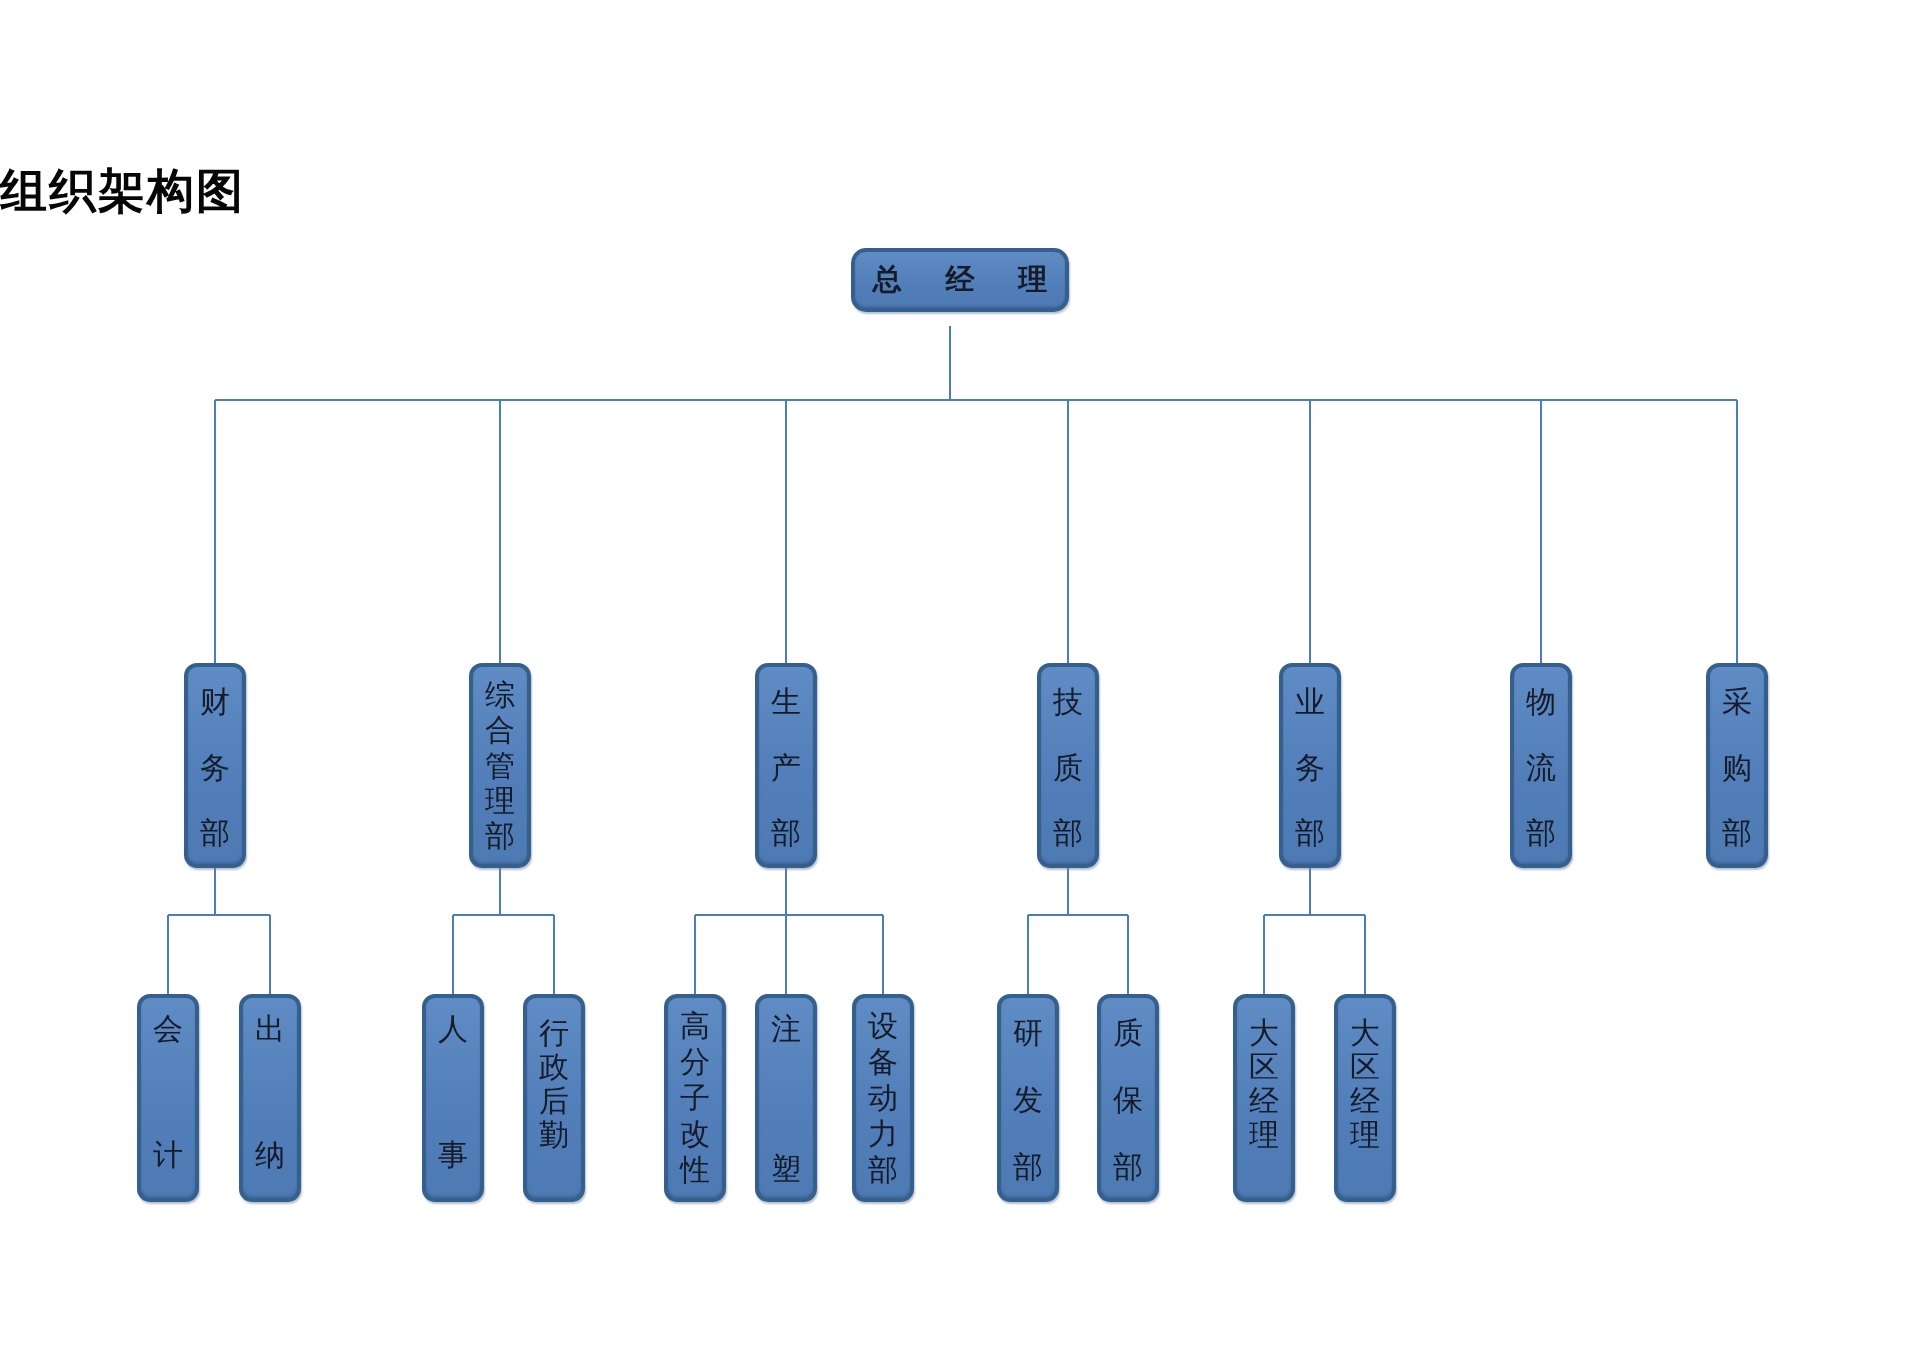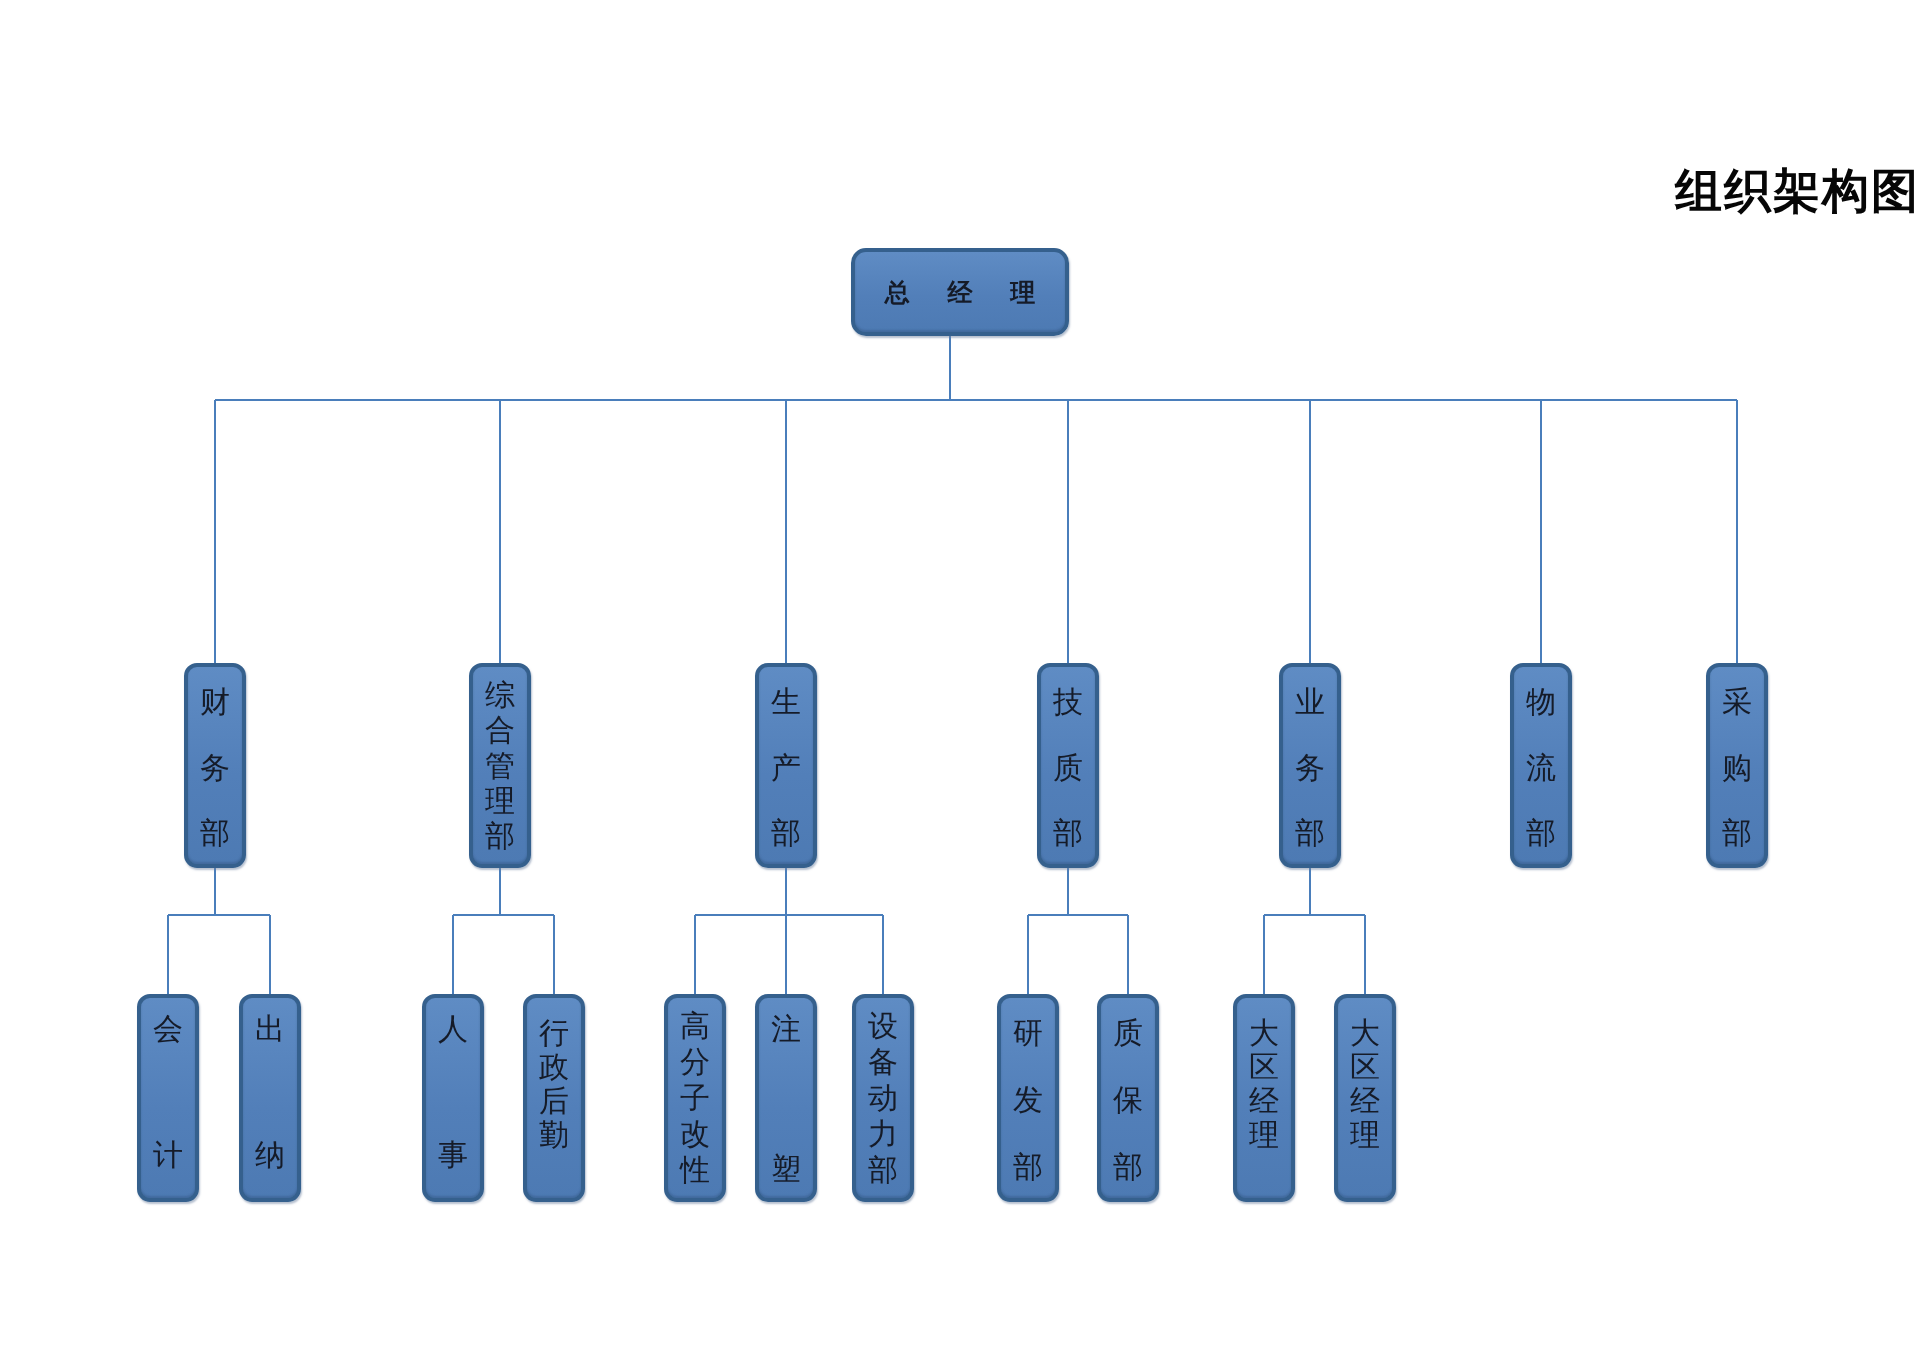--- a/index.html
+++ b/index.html
@@ -6,41 +6,41 @@
   body{
     width:1920px;height:1357px;
     background:#ffffff;
     font-family:"DejaVu Serif","Liberation Serif",serif;
     position:relative;
     overflow:hidden;
   }
   .canvas{position:absolute;left:0;top:0;width:1920px;height:1357px;}
   .chart-title{
     position:absolute;left:0;top:160px;width:1920px;
-    text-align:right;
+    text-align:left;
     font-size:47px;font-weight:bold;color:#060606;
     letter-spacing:2px;
   }
   svg.connectors{position:absolute;left:0;top:0;}
   .node{
     position:absolute;
     box-sizing:border-box;
     background:linear-gradient(180deg,#5f8cc4 0%,#527fb9 55%,#4d7ab3 100%);
     border:4px solid #35608d;
     border-radius:13px;
     box-shadow:1px 2px 2px rgba(110,130,160,.5), inset 0 -2px 2px rgba(40,70,110,.30);
     display:flex;flex-direction:column;align-items:center;justify-content:space-between;
     color:#151b28;
   }
   .node span{display:block;font-size:30px;line-height:1;}
   .root{
-    left:851px;top:248px;width:218px;height:88px;
+    left:851px;top:248px;width:218px;height:64px;
     flex-direction:row;justify-content:center;align-items:center;
     border-radius:15px;
-    font-size:25px;font-weight:bold;
+    font-size:29px;font-weight:bold;
     letter-spacing:0.58em;padding-left:0.58em;
   }
   
   .dept{top:663px;width:62px;height:205px;}
   .d1{left:184px;} .d2{left:469px;} .d3{left:755px;} .d4{left:1037px;}
   .d5{left:1279px;} .d6{left:1510px;} .d7{left:1706px;}
   
   .sub{top:994px;width:62px;height:208px;}
   .s1{left:137px;}  .s2{left:239px;}  .s3{left:422px;}  .s4{left:523px;}
   .s5{left:664px;}  .s6{left:755px;}  .s7{left:852px;}  .s8{left:997px;}

